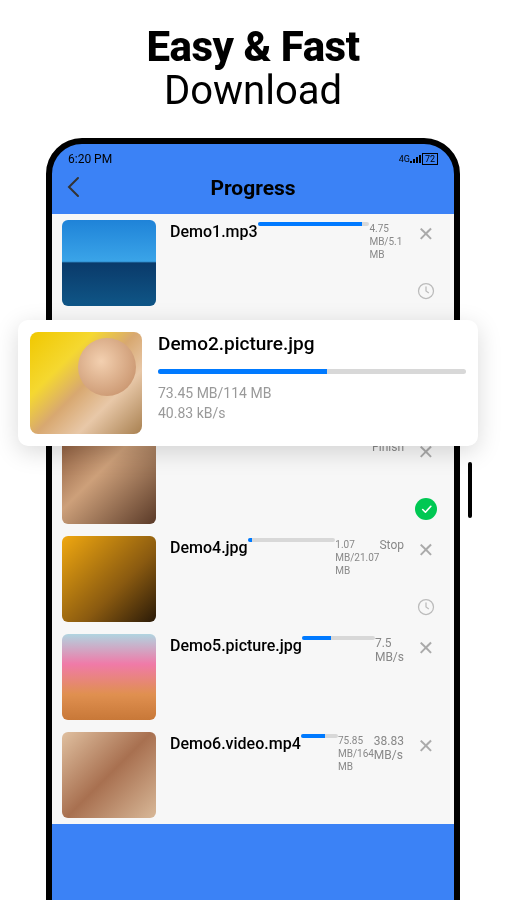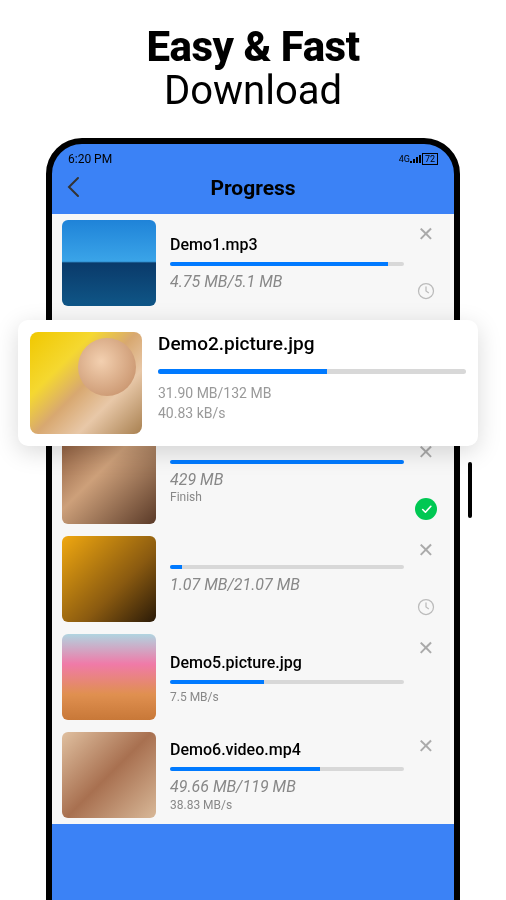--- a/index.html
+++ b/index.html
@@ -104,21 +104,21 @@
 }
 .thumb.beach { background: linear-gradient(180deg, #1f83d8 0%, #3aa4e8 48%, #0a3a6a 50%, #0f5687 100%); }
 .thumb.woman1 { background: linear-gradient(135deg, #8b5a3c 0%, #cda07a 40%, #5a3a28 100%); }
 .thumb.baby { background: linear-gradient(135deg, #f0a810 0%, #8a5a10 60%, #2a1a08 100%); }
 .thumb.icecream { background: linear-gradient(180deg, #b0d4e0 0%, #f07aa8 35%, #e09050 70%, #c87838 100%); }
 .thumb.selfie { background: linear-gradient(135deg, #e0c0a0 0%, #a87050 50%, #d8b898 100%); }
 .info {
   flex: 1;
   padding: 2px 4px 0 14px;
   display: flex;
-  flex-direction: column;
+  flex-direction: row;
   justify-content: center;
 }
 .filename {
   font-size: 16px;
   font-weight: 500;
   color: #000;
   margin-bottom: 8px;
 }
 .progress-bar {
   width: 100%;
@@ -126,24 +126,23 @@
   background: #d8d8d8;
   border-radius: 2px;
   overflow: hidden;
   margin-bottom: 6px;
 }
 .progress-fill {
   height: 100%;
   background: #007aff;
 }
 .size-text {
-  font-size: 16px;
+  font-size: 10px;
   color: #888;
   line-height: 1.3;
-  font-style: italic;
 }
 .speed-text {
   font-size: 12px;
   color: #888;
 }
 .side-actions {
   width: 36px;
   display: flex;
   flex-direction: column;
   justify-content: space-between;
@@ -292,40 +291,41 @@
     </div>
 
     <div class="spacer-item"></div>
 
     <div class="item">
       <div class="thumb woman1"></div>
       <div class="info">
         <div class="progress-bar">
             <div class="progress-fill" style="width:100%"></div>
           </div>
-        <div class="size-text">429 MB</div>
         <div class="speed-text">Finish</div>
       </div>
       <div class="side-actions">
         <span class="close-x">✕</span>
         <span class="check-icon">
           <svg width="13" height="13" viewBox="0 0 24 24">
               <path d="M5 12 l5 5 L20 6" stroke="#fff" stroke-width="3" fill="none" stroke-linecap="round" stroke-linejoin="round"></path>
             </svg>
         </span>
       </div>
     </div>
 
     <div class="item">
       <div class="thumb baby"></div>
       <div class="info">
+        <div class="filename">Demo4.jpg</div>
         <div class="progress-bar">
             <div class="progress-fill" style="width:5%"></div>
           </div>
         <div class="size-text">1.07 MB/21.07 MB</div>
+        <div class="speed-text">Stop</div>
       </div>
       <div class="side-actions">
         <span class="close-x">✕</span>
         <span class="status-icon clock-icon">
           <svg width="20" height="20" viewBox="0 0 24 24" fill="none">
               <circle cx="12" cy="12" r="9" stroke-width="1.5"></circle>
               <path d="M12 7 v5 l3 2" stroke-width="1.5" stroke-linecap="round"></path>
             </svg>
         </span>
       </div>
@@ -346,35 +346,35 @@
       </div>
     </div>
 
     <div class="item">
       <div class="thumb selfie"></div>
       <div class="info">
         <div class="filename">Demo6.video.mp4</div>
         <div class="progress-bar">
             <div class="progress-fill" style="width:64%"></div>
           </div>
-        <div class="size-text">49.66 MB/119 MB</div>
+        <div class="size-text">75.85 MB/164 MB</div>
         <div class="speed-text">38.83 MB/s</div>
       </div>
       <div class="side-actions">
         <span class="close-x">✕</span>
         <span></span>
       </div>
     </div>
 
   </div>
 </div>
 
 <div class="elevated-card">
   <div class="thumb2"></div>
   <div class="info2">
     <div class="filename2">Demo2.picture.jpg</div>
     <div class="progress-bar2">
         <div class="progress-fill2" style="width:55%"></div>
       </div>
-    <div class="meta2">31.90 MB/132 MB</div>
+    <div class="meta2">73.45 MB/114 MB</div>
     <div class="meta2">40.83 kB/s</div>
   </div>
 </div>
 
 </body></html>

